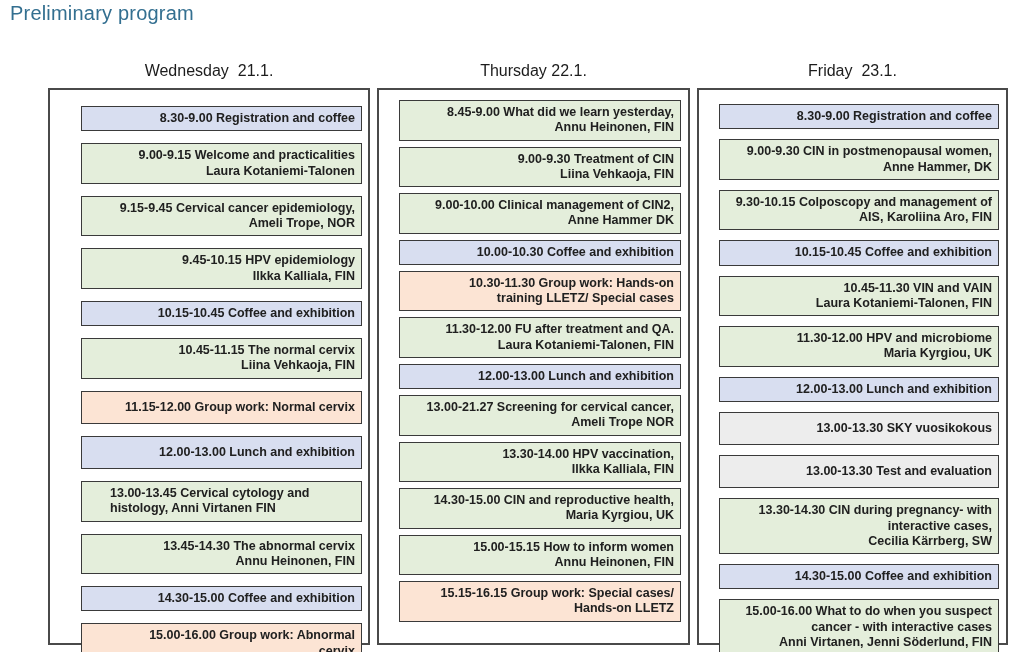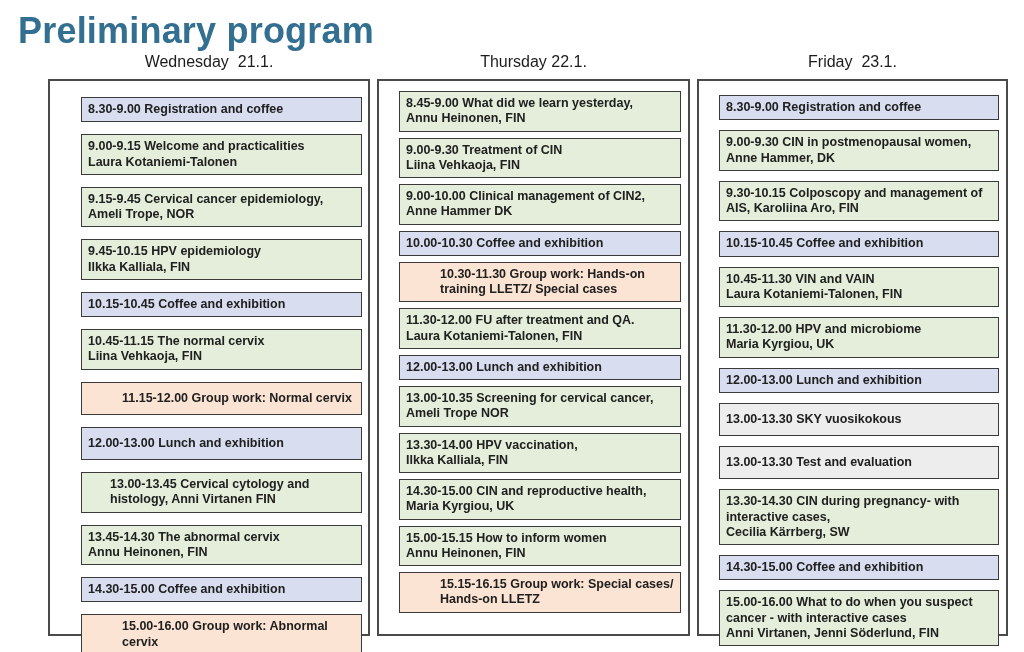--- a/index.html
+++ b/index.html
@@ -10,30 +10,30 @@
     height: 652px;
     overflow: hidden;
     font-family: "Liberation Sans", sans-serif;
     color: #202020;
     position: relative;
   }
   .page-title {
     position: absolute;
     left: 10px;
     top: 2px;
-    margin: 8px;
-    font-size: 36px;
-    font-weight: bold;
+    margin: 0;
+    font-size: 20px;
+    font-weight: normal;
     color: var(--title-color, #336f90);
     letter-spacing: 0.2px;
   }
   .days {
     position: absolute;
     left: 48px;
-    top: 49px;
+    top: 58px;
     width: 960px;
     display: grid;
     grid-template-columns: 322px 313px 311px;
     column-gap: 7px;
   }
   .day-header {
     text-align: center;
     font-size: 16px;
     font-weight: 400;
     height: 30px;
@@ -51,21 +51,21 @@
   }
   .col1 .day-box { padding: 16px 6px 0 31px; gap: 12px; }
   .col2 .day-box { padding: 10px 7px 0 20px; gap: 6px; }
   .col3 .day-box { padding: 14px 7px 0 20px; gap: 10px; }
   .session {
     border: 1.5px solid #3a3a3a;
     padding: 4px 6px;
     font-size: 12.5px;
     line-height: 1.22;
     font-weight: 600;
-    text-align: left;
+    text-align: right;
     box-sizing: border-box;
     flex: 0 0 auto;
   }
   .session.tall { padding-top: 8px; padding-bottom: 8px; }
   .session.left { text-align: left; padding-left: 28px; }
   .session.blue   { background: var(--blue, #d8def0); }
   .session.green  { background: var(--green, #e4eedb); }
   .session.orange { background: var(--orange, #fce4d4); padding-left: 40px; }
   .session.gray   { background: var(--gray, #ededed); }
   .spk { }
@@ -174,21 +174,21 @@
     <span class="txt">11.30-12.00 FU after treatment and QA.</span>
     <span class="spk block">Laura Kotaniemi-Talonen, FIN</span>
   </div>
 
   <div class="session blue">
     <span class="txt">12.00-13.00 Lunch and exhibition</span>
     
   </div>
 
   <div class="session green">
-    <span class="txt">13.00-10.35 Screening for cervical cancer,</span>
+    <span class="txt">13.00-21.27 Screening for cervical cancer,</span>
     <span class="spk block">Ameli Trope NOR</span>
   </div>
 
   <div class="session green">
     <span class="txt">13.30-14.00 HPV vaccination,</span>
     <span class="spk block">Ilkka Kalliala, FIN</span>
   </div>
 
 
   <div class="session green">

